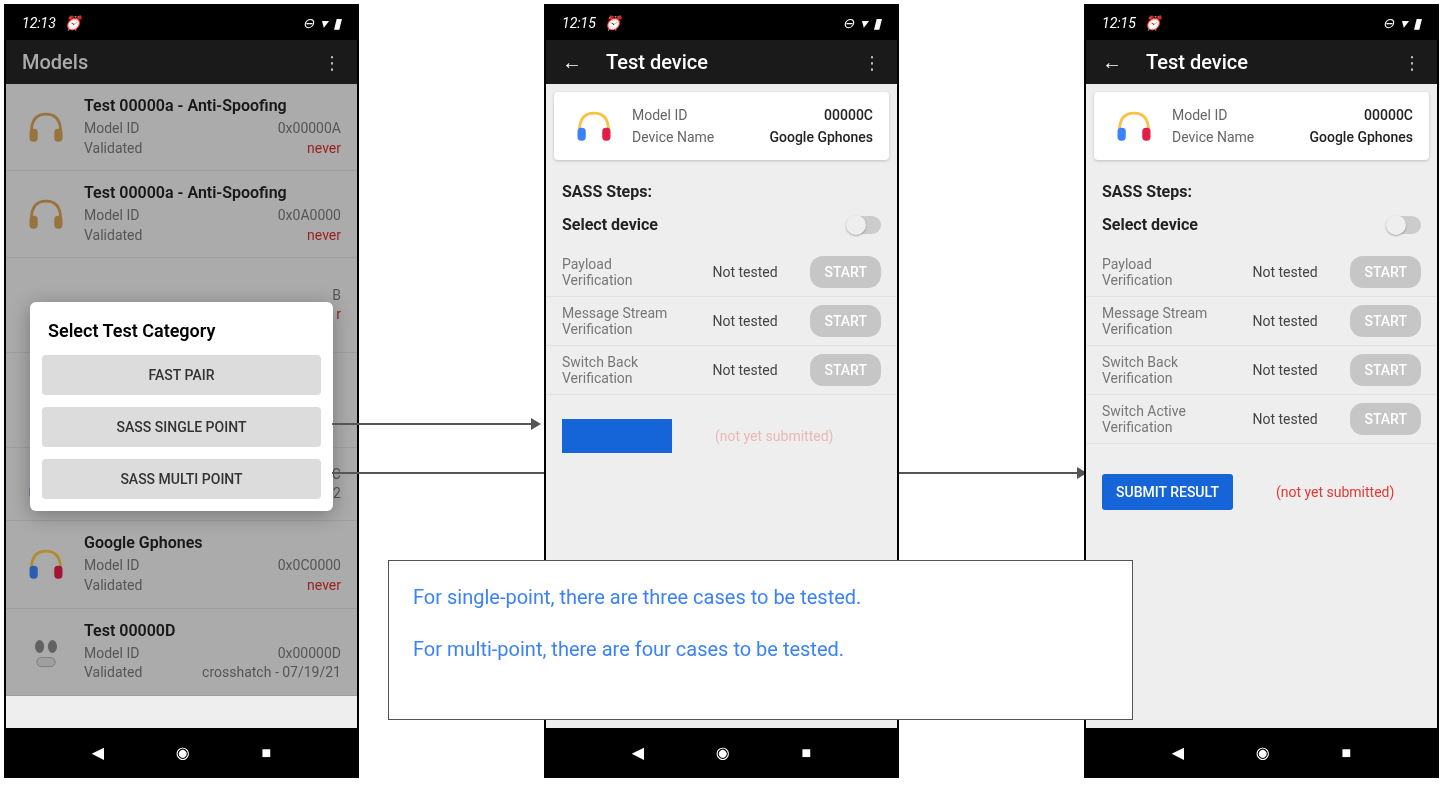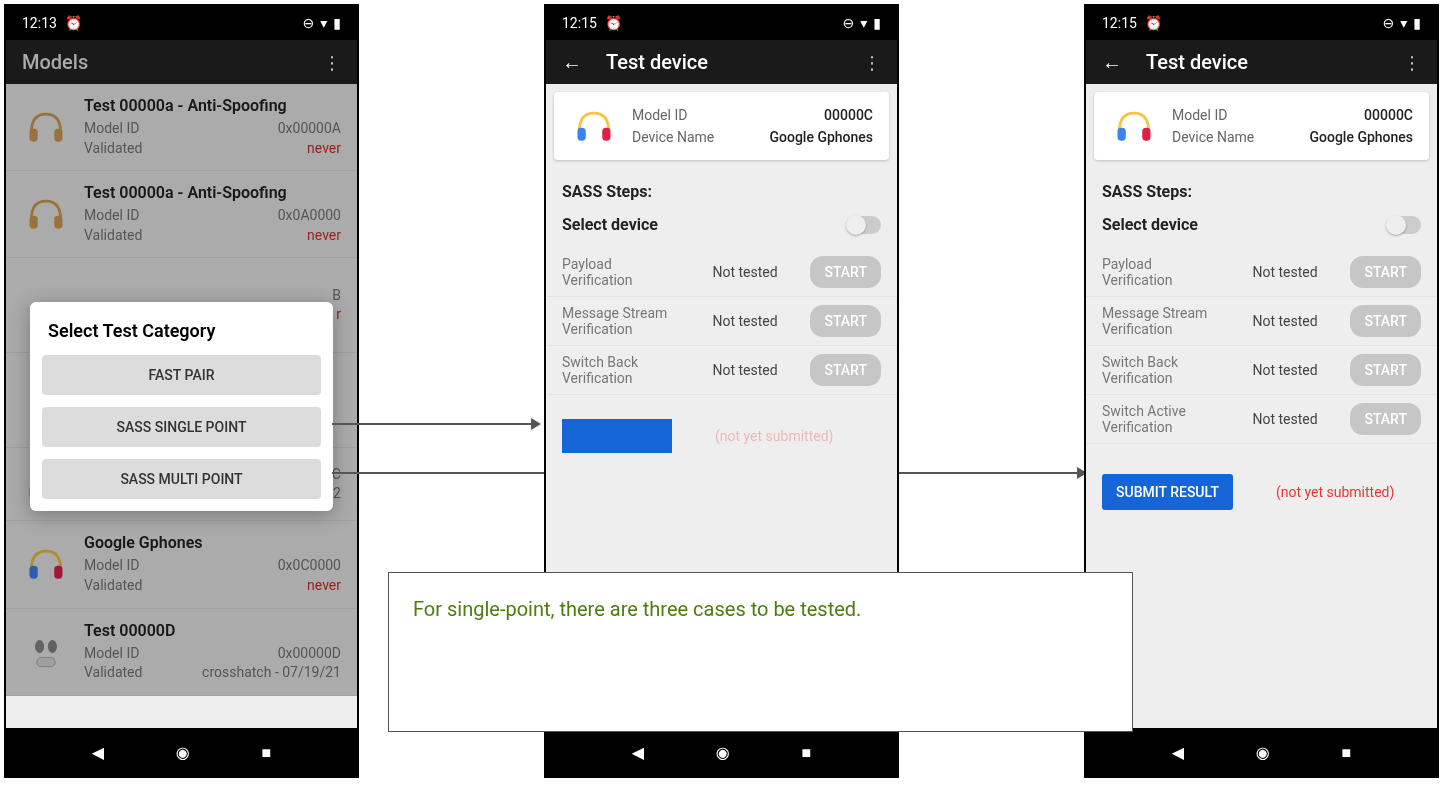--- a/index.html
+++ b/index.html
@@ -22,20 +22,21 @@
 .phone.dim-overlay .content-area { filter: brightness(0.72); }
 .status-bar {
   background: #000;
   color: #fff;
   height: 34px;
   display: flex;
   align-items: center;
   padding: 0 16px;
   font-size: 14px;
   justify-content: space-between;
+  font-style: italic;
 }
 .status-left { display: flex; align-items: center; gap: 8px; }
 .status-right { display: flex; align-items: center; gap: 6px; }
 .app-bar {
   background: #1a1a1a;
   color: #fff;
   height: 44px;
   display: flex;
   align-items: center;
   padding: 0 16px;
@@ -167,23 +168,22 @@
   border-bottom: 6px solid transparent;
 }
 .note-box {
   position: absolute;
   left: 388px; top: 560px;
   width: 745px; height: 160px;
   border: 1px solid #555;
   background: #fff;
   padding: 22px 24px;
   font-size: 20px;
-  color: #4d7c0f;
+  color: #3b82f6;
   line-height: 1.4;
-  margin-top: 12px;
 }
 .note-box p { margin-bottom: 24px; }
 .cutoff-btn {
   background:#1565d8; height:34px; width:110px;
 }
 .cutoff-row {
   display:flex; align-items:center; gap:14px;
   padding: 24px 16px 0;
 }
 .icon-svg { width: 44px; height: 44px; }
@@ -494,13 +494,14 @@
   </div>
   <div class="nav-bar">
     <span>◀</span>
     <span>◉</span>
     <span>■</span>
   </div>
 </div>
 
 <div class="note-box">
   <p>For single-point, there are three cases to be tested.</p>
+  <p>For multi-point, there are four cases to be tested.</p>
 </div>
 
 </body></html>

